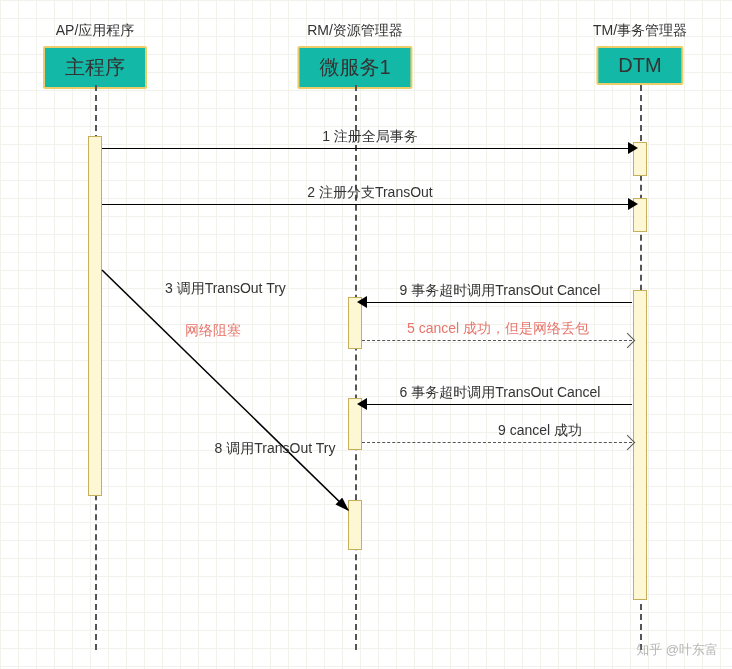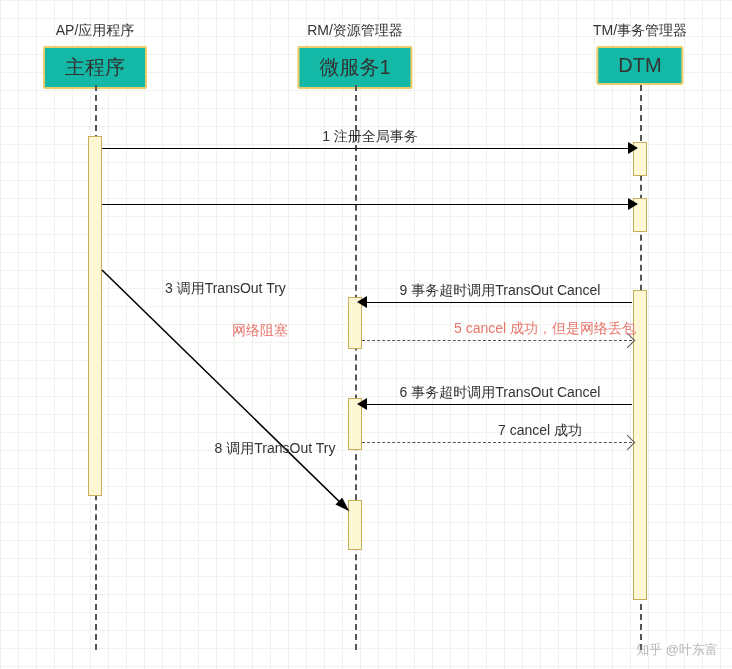--- a/index.html
+++ b/index.html
@@ -72,21 +72,21 @@
   }
   .msg-label {
     position: absolute;
     font-size: 14px;
     color: #333;
     background: rgba(255,255,255,0.0);
     white-space: nowrap;
     transform: translateX(-50%);
     text-align: center;
   }
-  .msg-label.red { color: #e7756b; margin-left: 47px; }
+  .msg-label.red { color: #e7756b; }
   .watermark {
     position: absolute;
     right: 14px; bottom: 10px;
     font-size: 13px;
     color: rgba(120,120,120,0.55);
   }
   svg.diag-arrow { position: absolute; overflow: visible; pointer-events: none; }
 </style>
 </head>
 <body>
@@ -113,20 +113,21 @@
   <div class="activation" style="left:355px;top:297px;height:52px"></div>
   <div class="activation" style="left:355px;top:398px;height:52px"></div>
   <div class="activation" style="left:355px;top:500px;height:50px"></div>
 
   <div class="msg-line" style="left:102px;top:148px;width:530px"></div>
   <div class="arrow-head right" style="left:628px;top:142px"></div>
   <div class="msg-label" style="left:370px;top:128px">1 注册全局事务</div>
 
   <div class="msg-line" style="left:102px;top:204px;width:530px"></div>
   <div class="arrow-head right" style="left:628px;top:198px"></div>
+  <div class="msg-label" style="left:370px;top:184px">2 注册分支TransOut</div>
 
   <svg class="diag-arrow" style="left:0;top:0" width="732" height="669">
     <defs>
       <marker id="ah" markerWidth="10" markerHeight="10" refX="8" refY="3" orient="auto">
         <path d="M0,0 L9,3 L0,6 Z" fill="#000"></path>
       </marker>
     </defs>
     <line x1="102" y1="270" x2="348" y2="510" stroke="#000" stroke-width="1.6" marker-end="url(#ah)"></line>
   </svg>
   <div class="msg-label" style="left:165px;top:280px;transform:none">3 调用TransOut Try</div>
@@ -140,17 +141,17 @@
   <div class="msg-line dashed" style="left:362px;top:340px;width:270px"></div>
   <div class="arrow-head open-right" style="left:632px;top:340px"></div>
   <div class="msg-label red" style="left:498px;top:320px">5 cancel 成功，但是网络丢包</div>
 
   <div class="msg-line" style="left:362px;top:404px;width:270px"></div>
   <div class="arrow-head left" style="left:357px;top:398px"></div>
   <div class="msg-label" style="left:500px;top:384px">6 事务超时调用TransOut Cancel</div>
 
   <div class="msg-line dashed" style="left:362px;top:442px;width:270px"></div>
   <div class="arrow-head open-right" style="left:632px;top:442px"></div>
-  <div class="msg-label" style="left:540px;top:422px">7 cancel 成功</div>
+  <div class="msg-label" style="left:540px;top:422px">9 cancel 成功</div>
 
 </div>
 
 <div class="watermark">知乎 @叶东富</div>
 
 </body></html>

